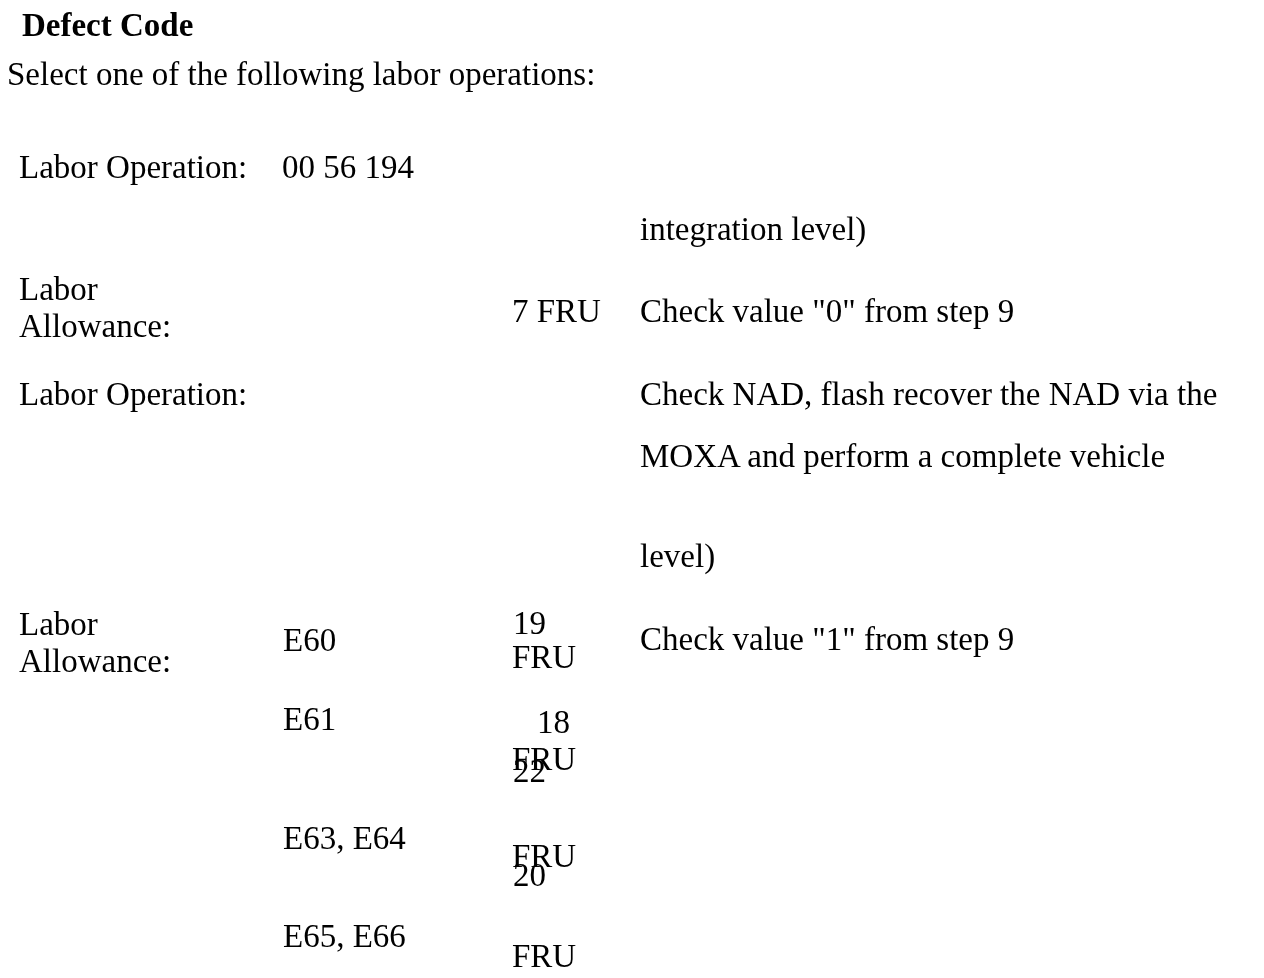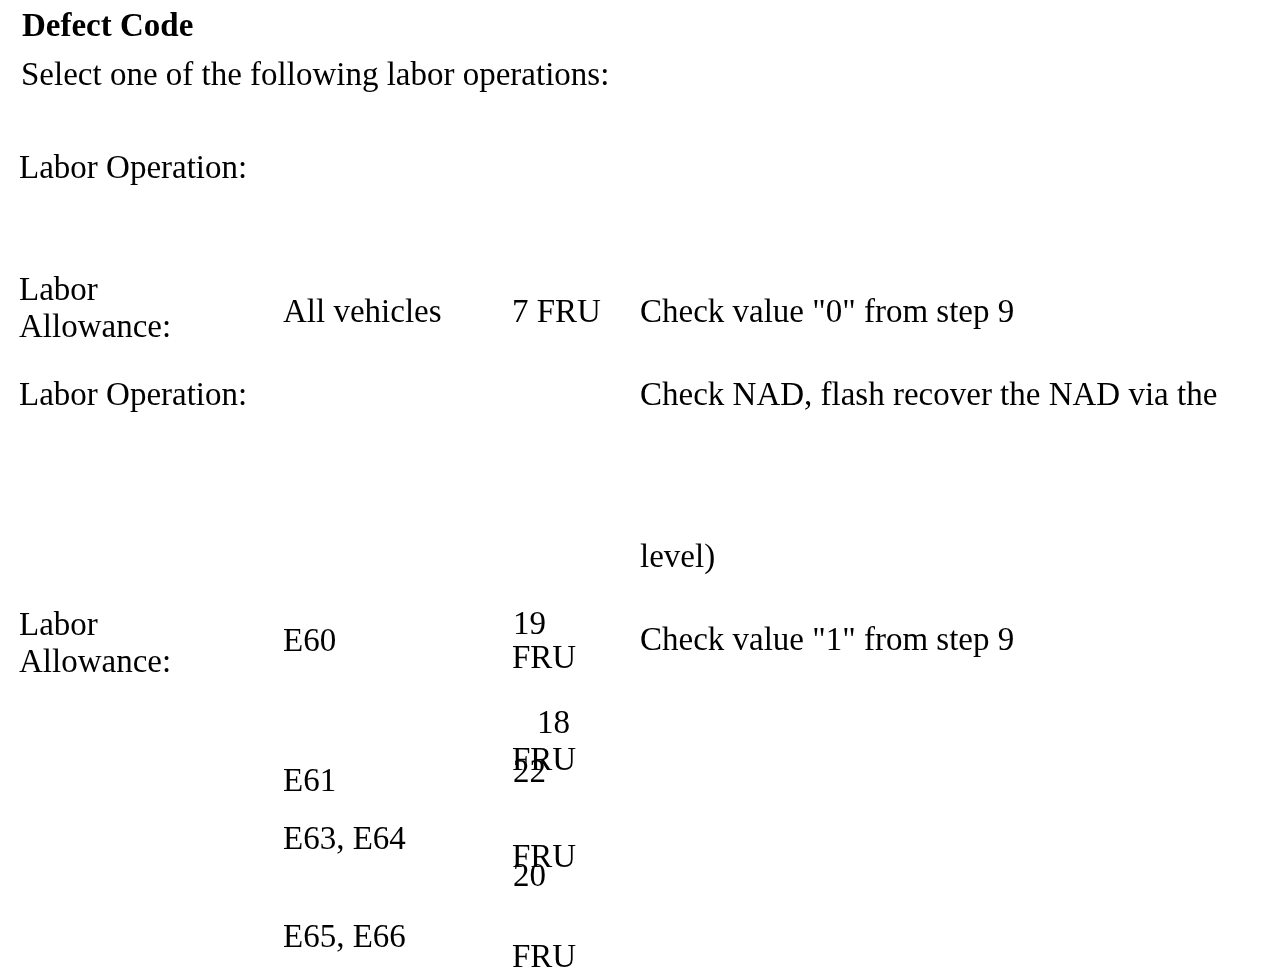--- a/index.html
+++ b/index.html
@@ -26,42 +26,44 @@
     font-weight: bold;
   }
 </style>
 </head>
 <body>
 
 <div class="page">
 
   <div class="t b" style="left:22px; top:6px">Defect Code</div>
 
-  <div class="t" style="left:21px; top:55px">Select one of the following labor operations:</div>
+  <div class="t" style="left:7px; top:55px">Select one of the following labor operations:</div>
 
   <div class="t" style="left:19px; top:148px">Labor Operation:</div>
+  <div class="t" style="left:282px; top:148px">00 56 194</div>
+  <div class="t" style="left:640px; top:210px">integration level)</div>
 
   <div class="t" style="left:19px; top:270px">Labor</div>
   <div class="t" style="left:19px; top:307px">Allowance:</div>
-  <div class="t" style="left:283px; top:292px">All vehicles</div>
   <div class="t" style="left:512px; top:292px">7 FRU</div>
   <div class="t" style="left:640px; top:292px">Check value "0" from step 9</div>
 
   <div class="t" style="left:19px; top:375px">Labor Operation:</div>
   <div class="t" style="left:640px; top:375px">Check NAD, flash recover the NAD via the</div>
+  <div class="t" style="left:640px; top:437px">MOXA and perform a complete vehicle</div>
   <div class="t" style="left:640px; top:537px">level)</div>
 
   <div class="t" style="left:19px; top:605px">Labor</div>
   <div class="t" style="left:19px; top:642px">Allowance:</div>
   <div class="t" style="left:283px; top:621px">E60</div>
   <div class="t" style="left:513px; top:604px">19</div>
   <div class="t" style="left:512px; top:638px">FRU</div>
   <div class="t" style="left:640px; top:620px">Check value "1" from step 9</div>
 
-  <div class="t" style="left:283px; top:761px">E61</div>
+  <div class="t" style="left:283px; top:700px">E61</div>
   <div class="t" style="left:537px; top:703px">18</div>
   <div class="t" style="left:512px; top:740px">FRU</div>
 
   <div class="t" style="left:283px; top:819px">E63, E64</div>
   <div class="t" style="left:513px; top:752px">22</div>
   <div class="t" style="left:512px; top:837px">FRU</div>
 
   <div class="t" style="left:283px; top:917px">E65, E66</div>
   <div class="t" style="left:513px; top:856px">20</div>
   <div class="t" style="left:512px; top:937px">FRU</div>

